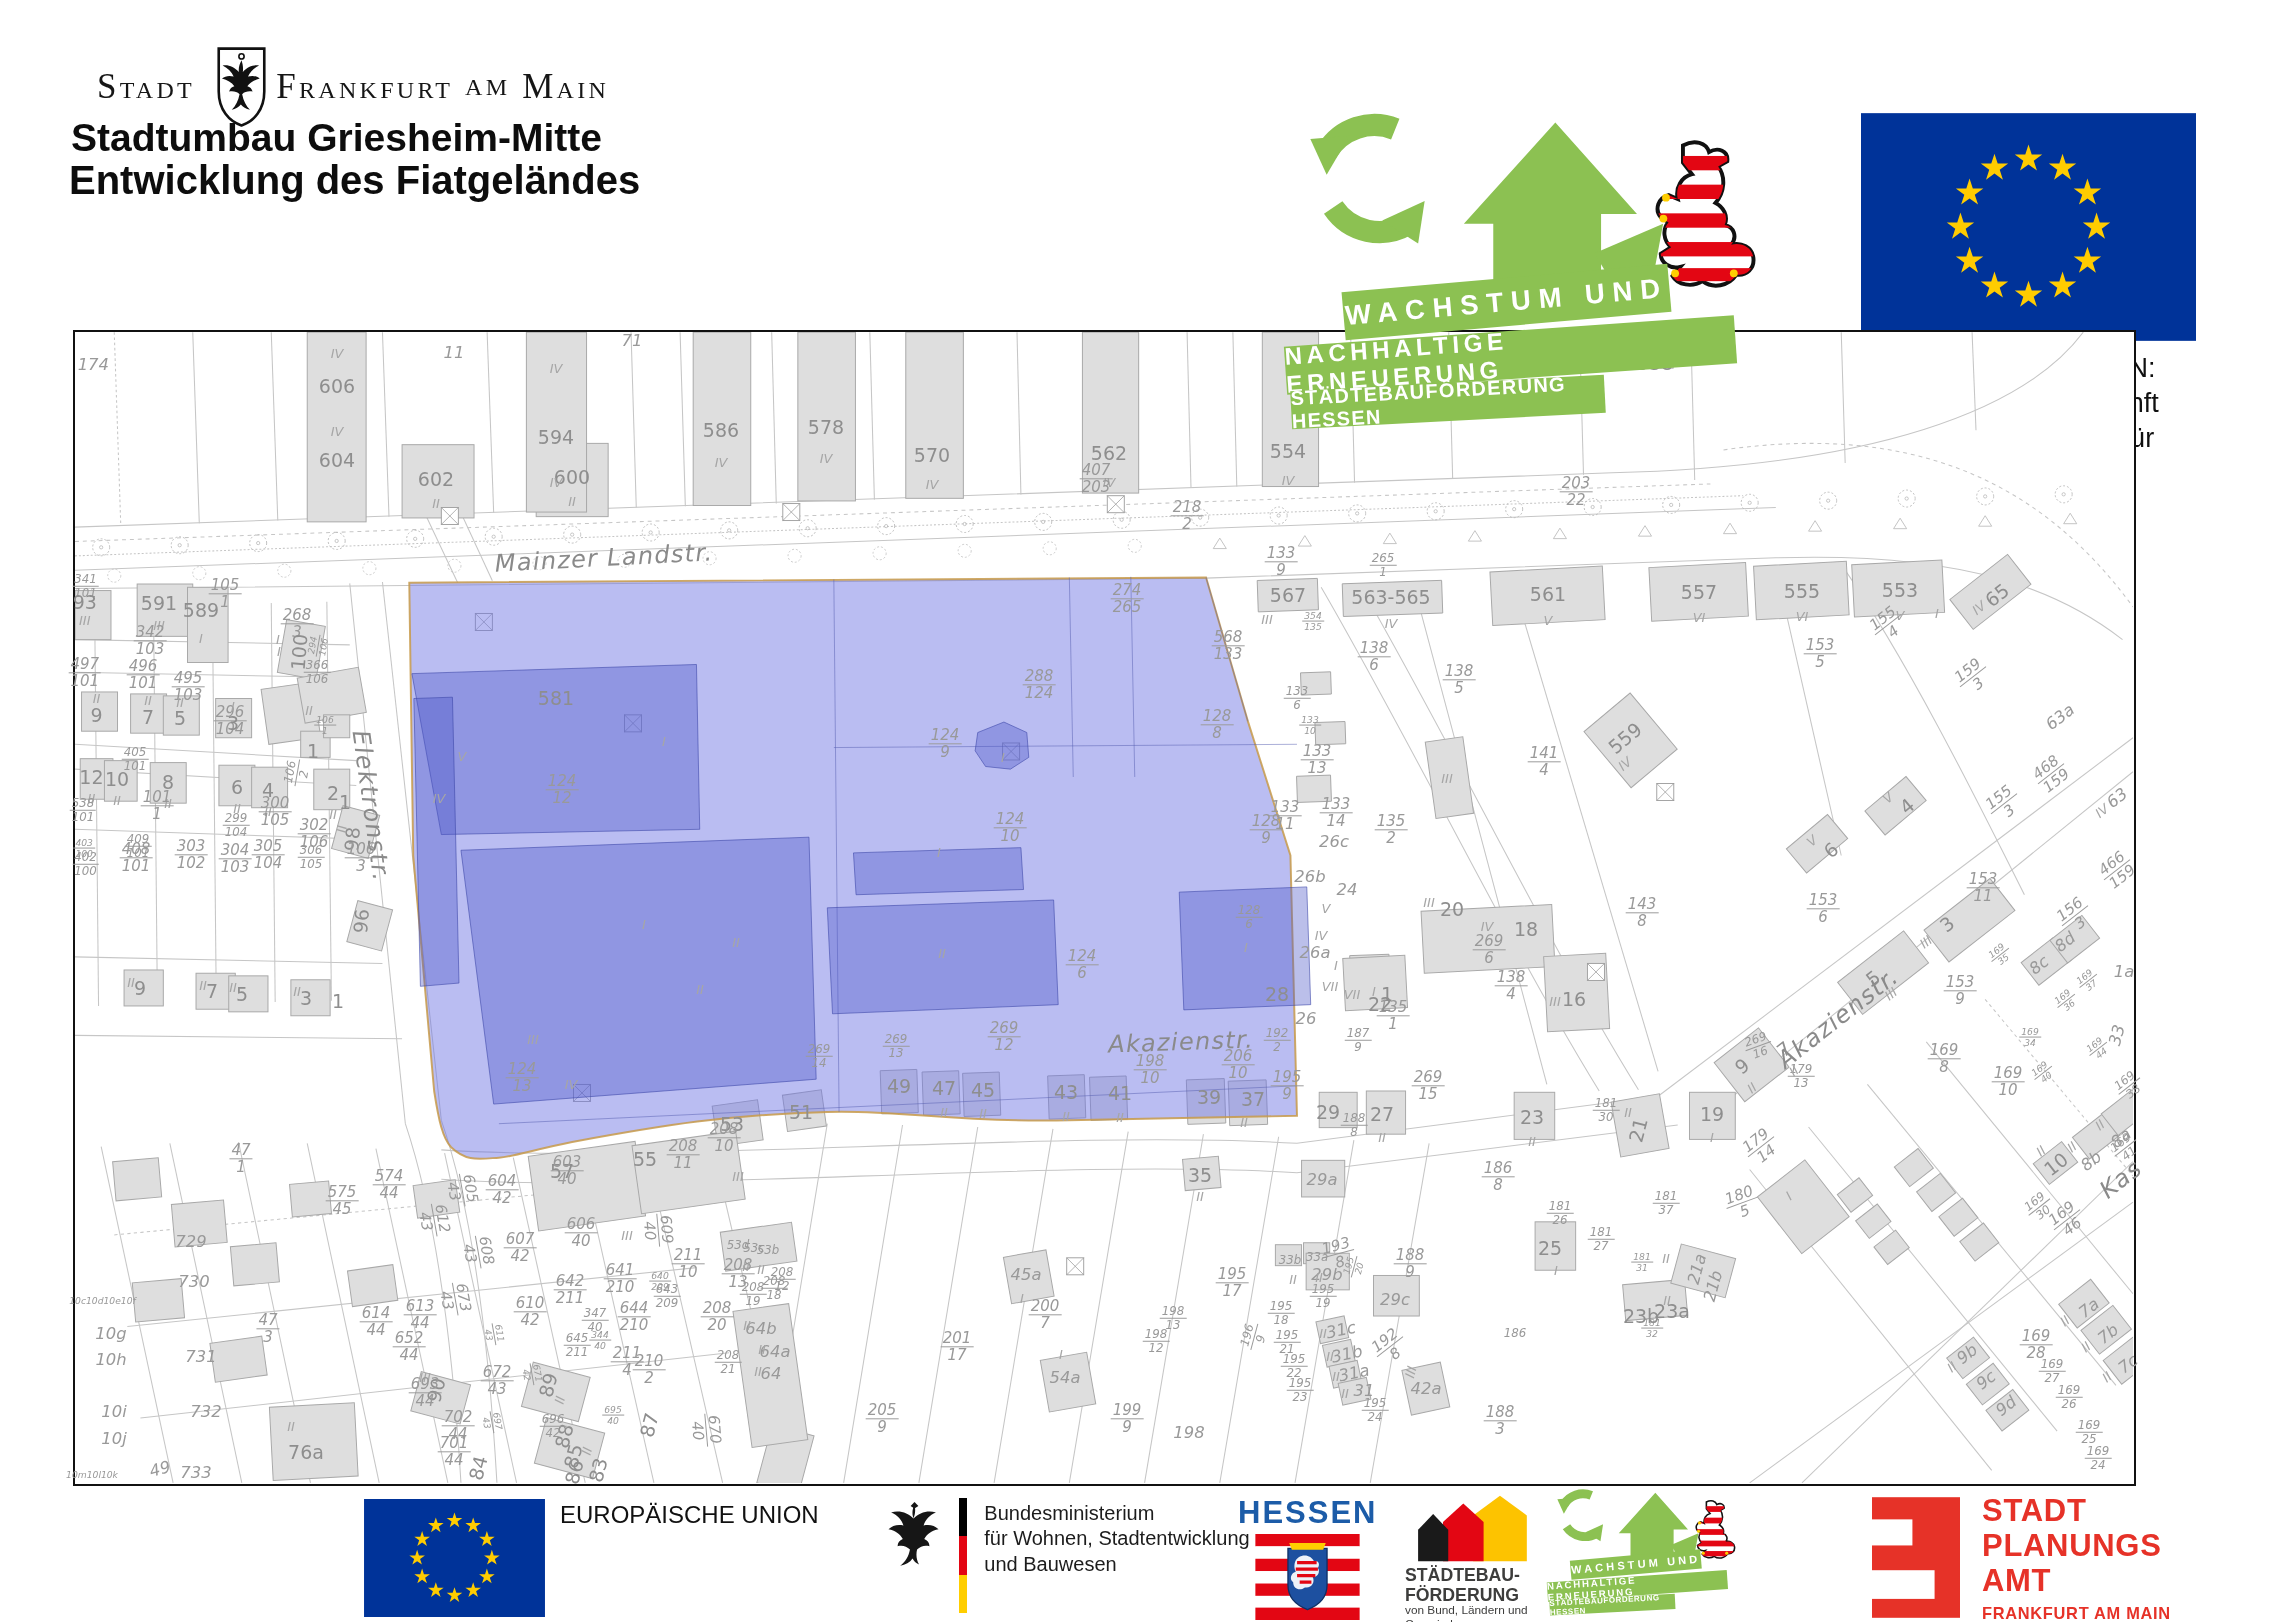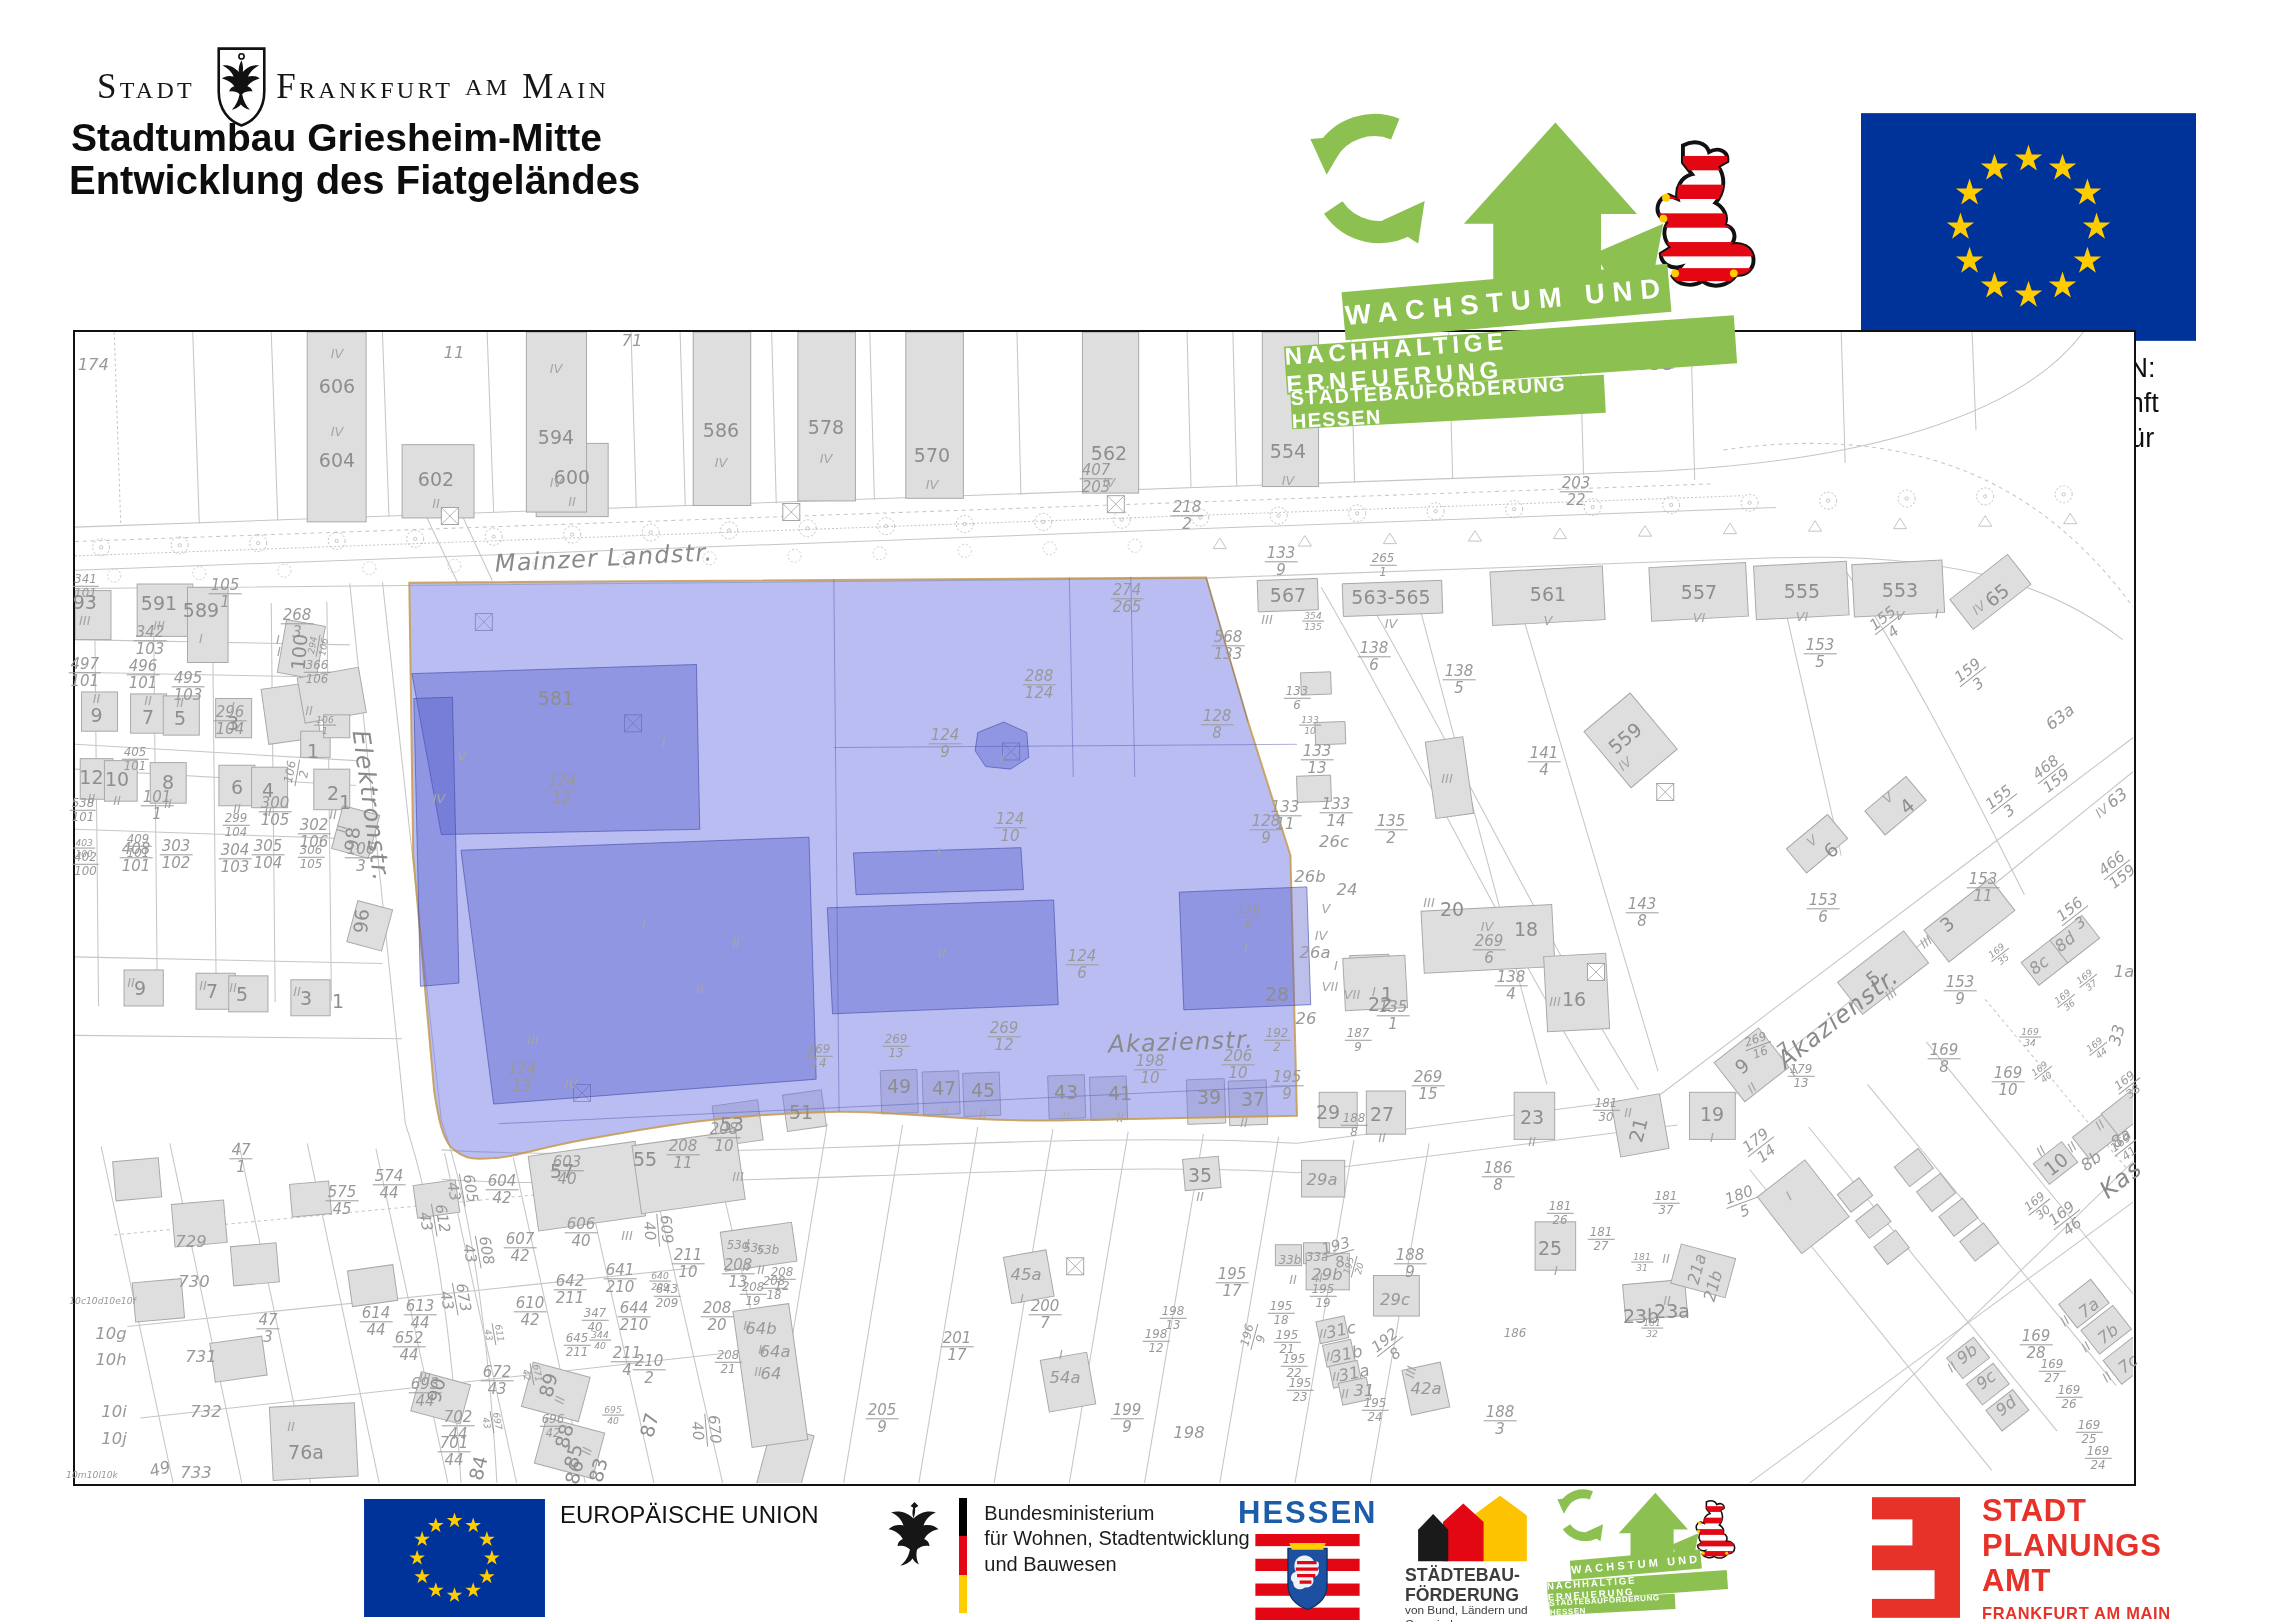--- a/index.html
+++ b/index.html
@@ -1331,21 +1331,21 @@
         <span class="fr-d">100</span>
       </div>
       <div class="lbl k-f sz-sm" style="left: 63px; top: 514px; transform: translate(-50%, -50%) rotate(0deg);">
         <span class="fr-n">409</span>
         <span class="fr-d">101</span>
       </div>
       <div class="lbl k-f" style="left: 61px; top: 526px; transform: translate(-50%, -50%) rotate(0deg);">
         <span class="fr-n">408</span>
         <span class="fr-d">101</span>
       </div>
-      <div class="lbl k-f" style="left: 101px; top: 523px; transform: translate(-50%, -50%) rotate(0deg);">
+      <div class="lbl k-f" style="left: 116px; top: 523px; transform: translate(-50%, -50%) rotate(0deg);">
         <span class="fr-n">303</span>
         <span class="fr-d">102</span>
       </div>
       <div class="lbl k-h" style="left: 286px; top: 589px; transform: translate(-50%, -50%) rotate(-85deg);">96</div>
       <div class="lbl k-h" style="left: 65px; top: 656px; transform: translate(-50%, -50%) rotate(0deg);">9</div>
       <div class="lbl k-r" style="left: 56px; top: 650px; transform: translate(-50%, -50%) rotate(0deg);">II</div>
       <div class="lbl k-h" style="left: 137px; top: 659px; transform: translate(-50%, -50%) rotate(0deg);">7</div>
       <div class="lbl k-r" style="left: 128px; top: 653px; transform: translate(-50%, -50%) rotate(0deg);">II</div>
       <div class="lbl k-h" style="left: 167px; top: 662px; transform: translate(-50%, -50%) rotate(0deg);">5</div>
       <div class="lbl k-r" style="left: 158px; top: 655px; transform: translate(-50%, -50%) rotate(0deg);">II</div>

